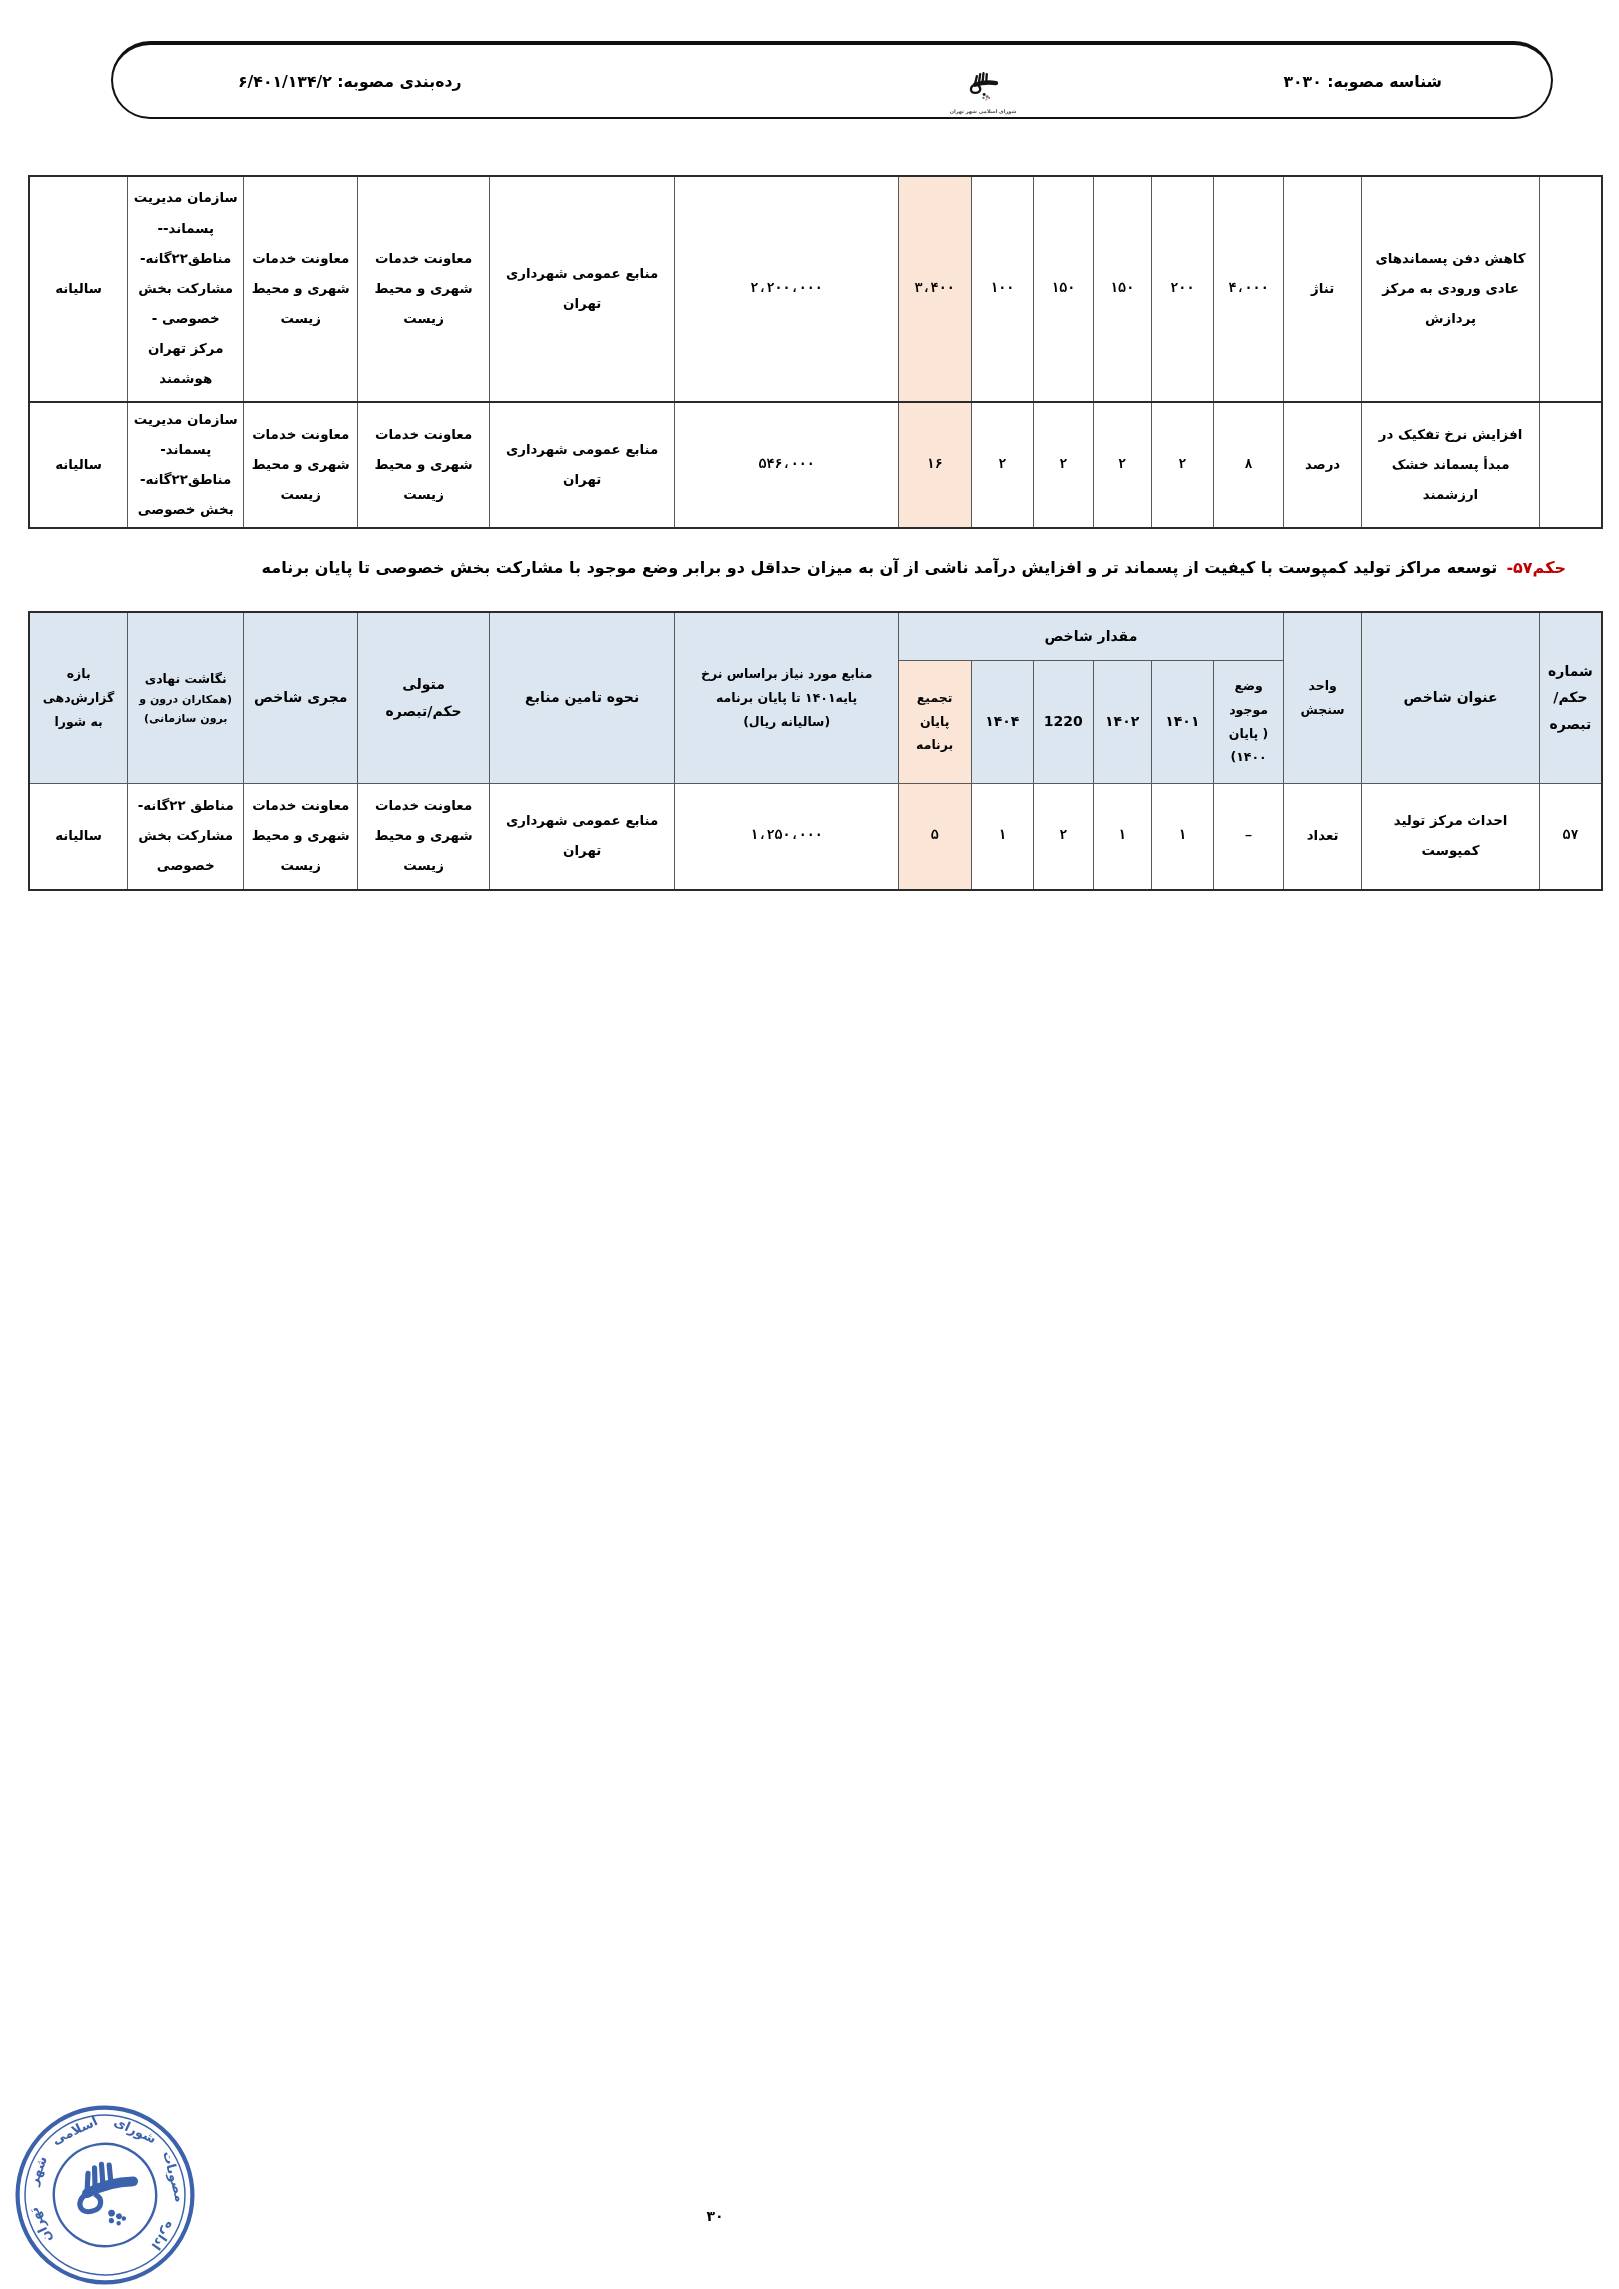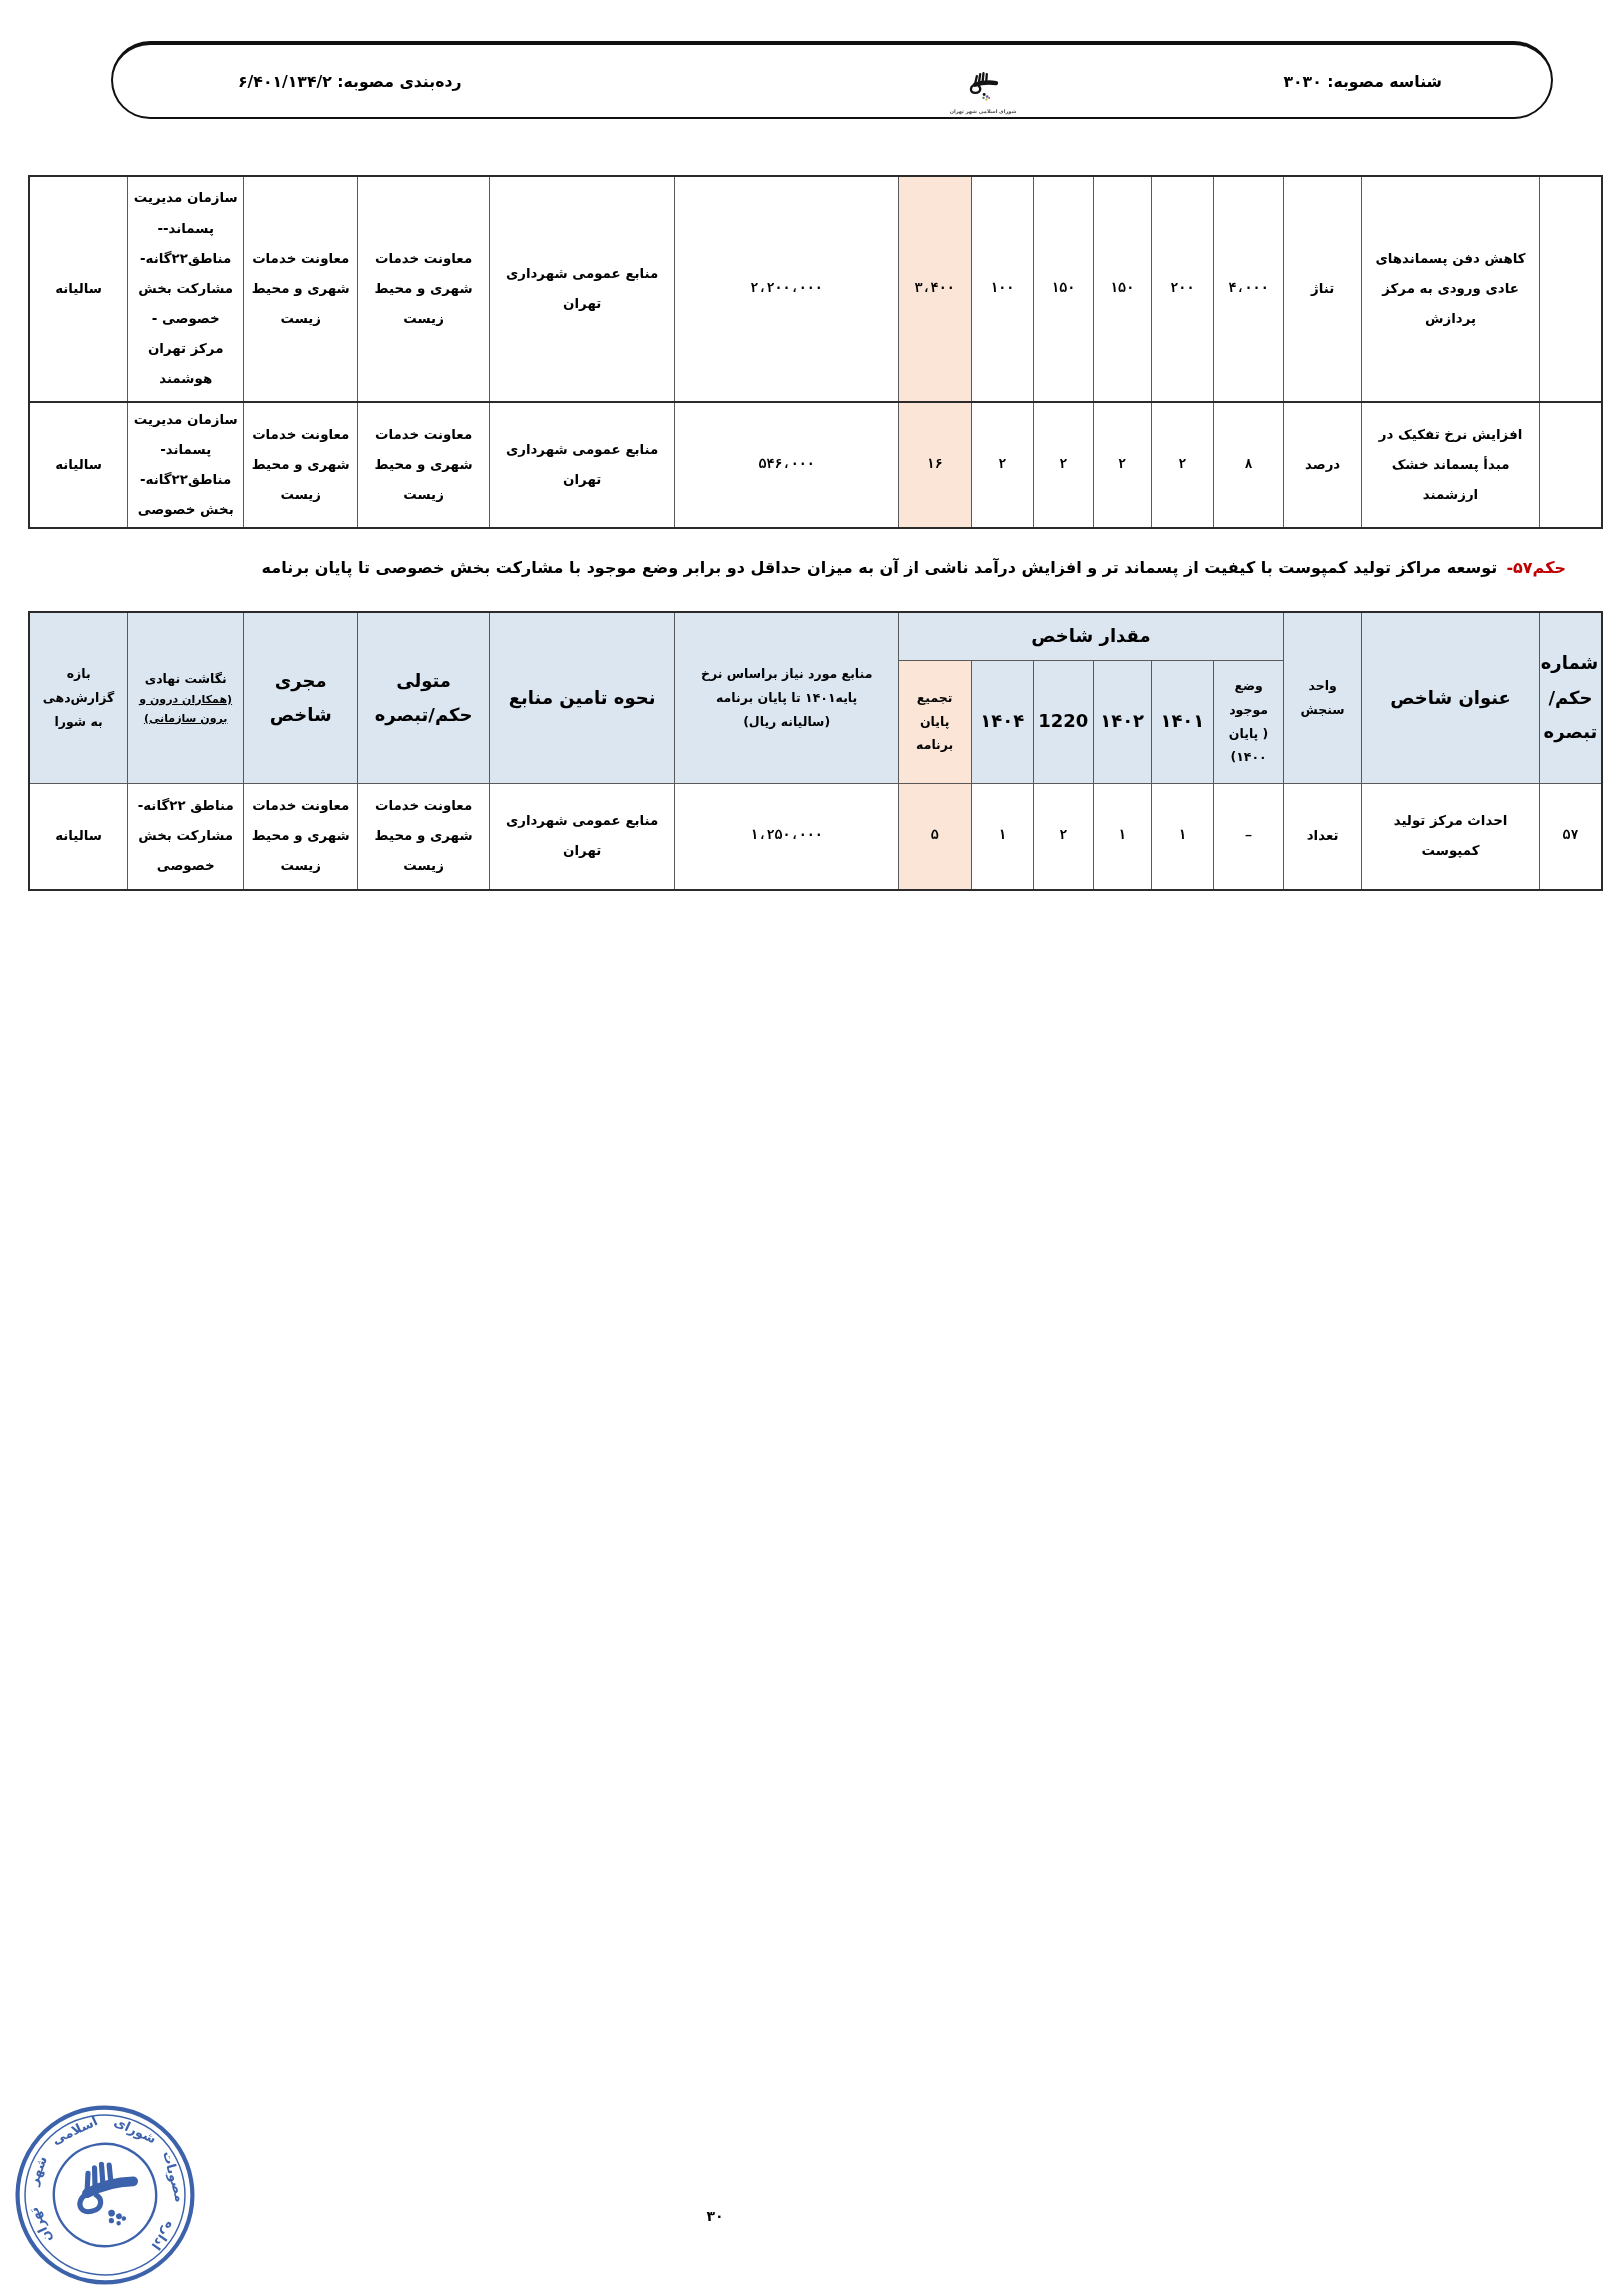--- a/index.html
+++ b/index.html
@@ -41,23 +41,23 @@
     padding:0.9px 2.8px;white-space:pre-line;overflow:hidden;
   }
   .tbl1{top:175px;}
   .tbl1 tr.r1{height:226px;}
   .tbl1 tr.r1 td{border-bottom:2.8px solid var(--border-dark);}
   .tbl1 tr.r2{height:126px;}
   .tbl2{top:611px;}
   .tbl2 thead tr.h1{height:48px;}
   .tbl2 thead tr.h2{height:123px;}
   .tbl2 tbody tr.r3{height:107px;}
-  .tbl2 th{background:var(--header-blue);font-size:18px;line-height:1.9;}
+  .tbl2 th{background:var(--header-blue);font-size:14px;line-height:1.9;}
   .tbl2 th.small{font-size:12.5px;}
-  .tbl2 th .sub{display:block;font-size:11px;line-height:1.7;text-decoration:underline;}
+  .tbl2 th .sub{display:block;font-size:11px;line-height:1.7;}
   .hl{background:var(--highlight-peach);}
   th.hl{background:var(--highlight-peach) !important;}
   .num{font-size:14px;font-family:Liberation Mono, monospace;}
   
   .decree{
     position:absolute;top:555px;left:28px;width:1575px;
     direction:rtl;text-align:right;padding-right:37px;
     font-size:16px;font-weight:bold;line-height:1.6;
   }
   .decree-label{color:var(--decree-red);margin-left:9.2px;margin-top:29px;}

